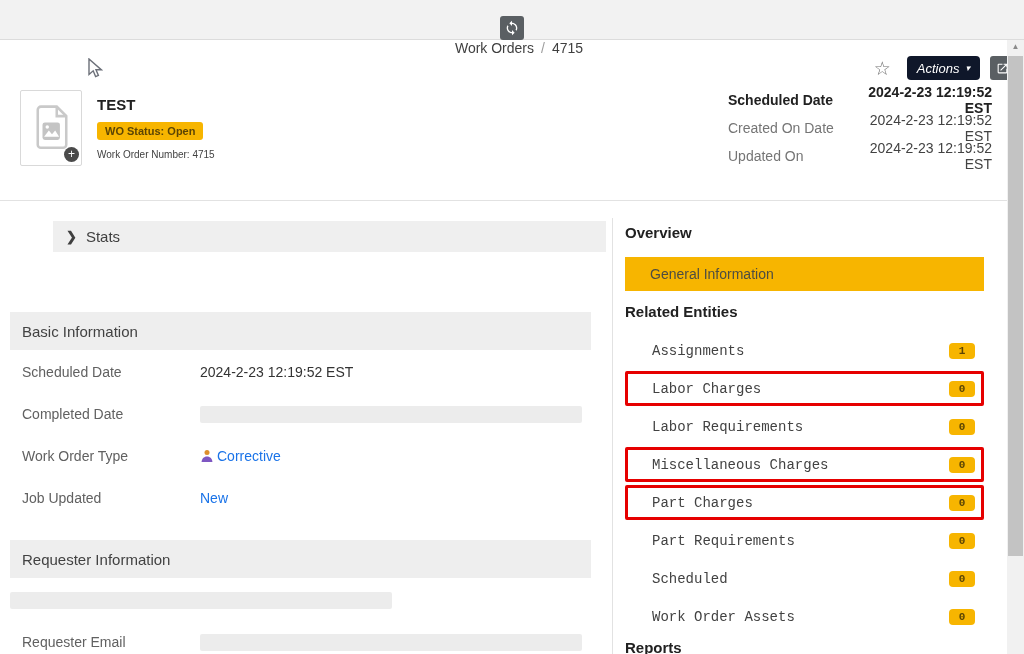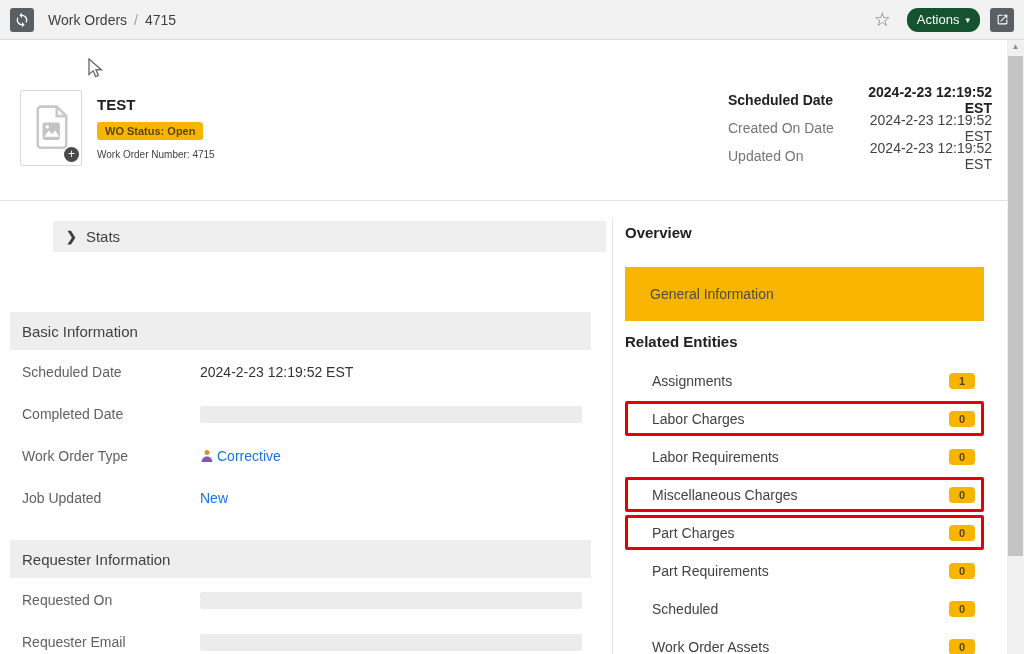--- a/index.html
+++ b/index.html
@@ -2,30 +2,30 @@
 <html><head>
 <meta charset="utf-8">
 <style>
   * { margin:0; padding:0; box-sizing:border-box; }
   html,body { width:1024px; height:654px; overflow:hidden; background:#fff;
               font-family:"Liberation Sans", sans-serif; position:relative; }
 
   
   .topbar { position:absolute; left:0; top:0; width:1024px; height:40px;
             background:#f2f2f2; border-bottom:1px solid #dcdcdc;
-            display:flex; align-items:center; padding:16px 10px; }
+            display:flex; align-items:center; padding:16px 10px;flex-direction:column; }
   .icon-btn { width:24px; height:24px; border-radius:3px; background:#5a5f63;
               display:flex; align-items:center; justify-content:center; flex:none; }
   .crumb { font-size:14px; color:#3f3f3f; margin-left:14px; }
   .crumb .sep { color:#9e9e9e; margin:0 7px; }
   .topbar-right { margin-left:auto; display:flex; align-items:center; }
   .star { font-size:19px; color:#6f6f6f; margin-right:16px; cursor:default; }
-  .actions-btn { background:#14532d; color:#fff; font-size:13px; border:none;
-                 border-radius:11px; height:24px; padding:0 10px; display:flex;
-                 align-items:center; margin-right:10px; }
+  .actions-btn { background:#0f172a; color:#fff; font-size:13px; border:none;
+                 border-radius:4px; height:24px; padding:0 10px; display:flex;
+                 align-items:center; margin-right:10px;font-style:italic; }
   .actions-btn .caret { font-size:9px; margin-left:6px; }
 
   
   .thumb { position:absolute; left:20px; top:90px; width:62px; height:76px;
            border:1px solid #d9d9d9; border-radius:2px; background:#fff; }
   .thumb svg { position:absolute; left:12px; top:14px; }
   .plus-circle { position:absolute; right:2px; bottom:3px; width:15px; height:15px;
                  border-radius:50%; background:#4a4a4a; color:#fff; font-size:12px;
                  line-height:14px; text-align:center; }
   .hdr-text { position:absolute; left:97px; top:96px; }
@@ -54,24 +54,24 @@
   .frow { height:42px; display:flex; align-items:center; }
   .frow .fl { width:190px; padding-left:12px; font-size:14px; color:#616161; flex:none; }
   .frow .fv { font-size:14px; color:#333; }
   .empty-strip { width:382px; height:17px; background:#ececec; border-radius:2px; }
   a.link { color:#1a73e8; text-decoration:none; font-size:14px; }
   .type-icon { vertical-align:-2px; margin-right:3px; }
 
   
   .sidebar { position:absolute; left:625px; top:224px; width:359px; }
   .sb-head { font-size:15px; font-weight:bold; color:#212121; height:20px; }
-  .yellow-bar { margin-top:23px; height:54px; background:#f7b500; display:flex;
+  .yellow-bar { margin-top:13px; height:34px; background:#f7b500; display:flex;
                 align-items:center; padding-left:25px; font-size:14px; color:#4d4d42; }
   .sb-head.related { margin-top:12px; }
-  .sb-list { margin-top:10px; }
+  .sb-list { margin-top:10px;font-family:Liberation Mono, monospace; }
   .sb-row { height:35px; margin-bottom:3px; display:flex; align-items:center;
             padding:0 6px 0 24px; border:3px solid transparent; border-radius:2px;
             font-size:14px; color:#424242; background:#fff; }
   .sb-row.red { border-color:#e60000; }
   .count-badge { margin-left:auto; background:#f7b500; color:#5c4504; font-size:11px;
                  font-weight:bold; width:26px; text-align:center; padding:2px 0;
                  border-radius:4px; }
   .sb-head.reports { margin-top:5px; }
 
   
@@ -181,21 +181,20 @@
     <a class="link" href="#">New</a>
   </div>
 </div>
 
 <div class="band" style="top:540px;">
   <span>Requester Information</span>
 </div>
 
 <div class="fields" style="top:579px;">
   <div class="frow">
-    <span class="fl">Requested On</span>
     <span class="empty-strip"></span>
   </div>
   <div class="frow">
     <span class="fl">Requester Email</span>
     <span class="empty-strip"></span>
   </div>
 </div>
 
 <div class="sidebar">
   <div class="sb-head">Overview</div>

